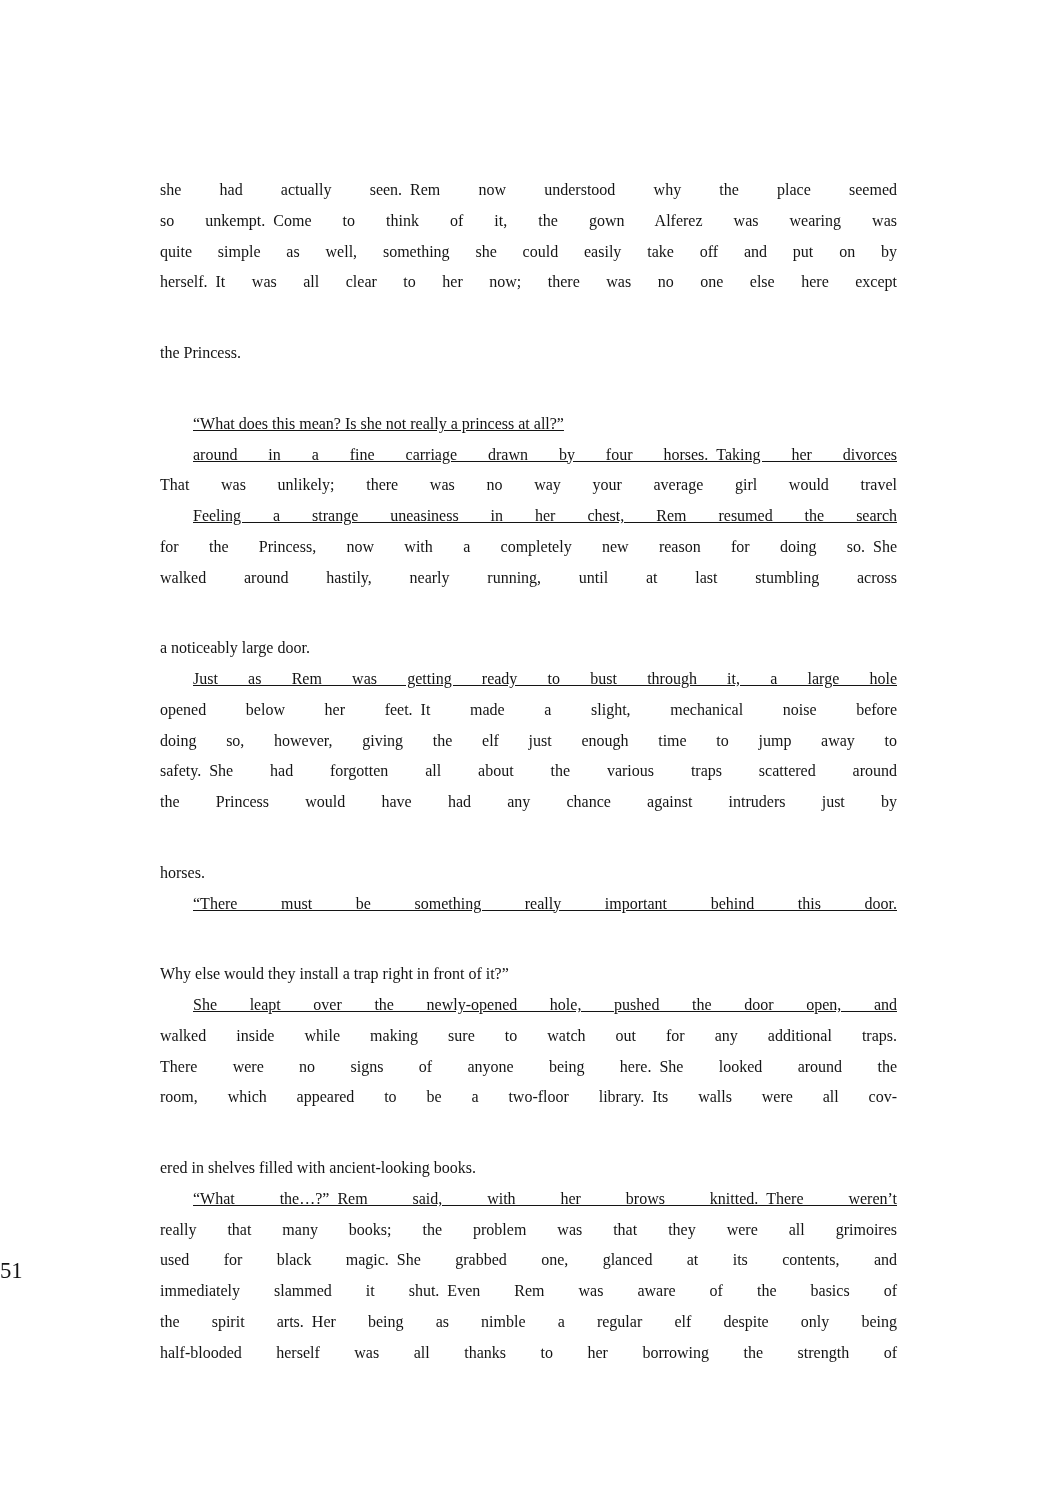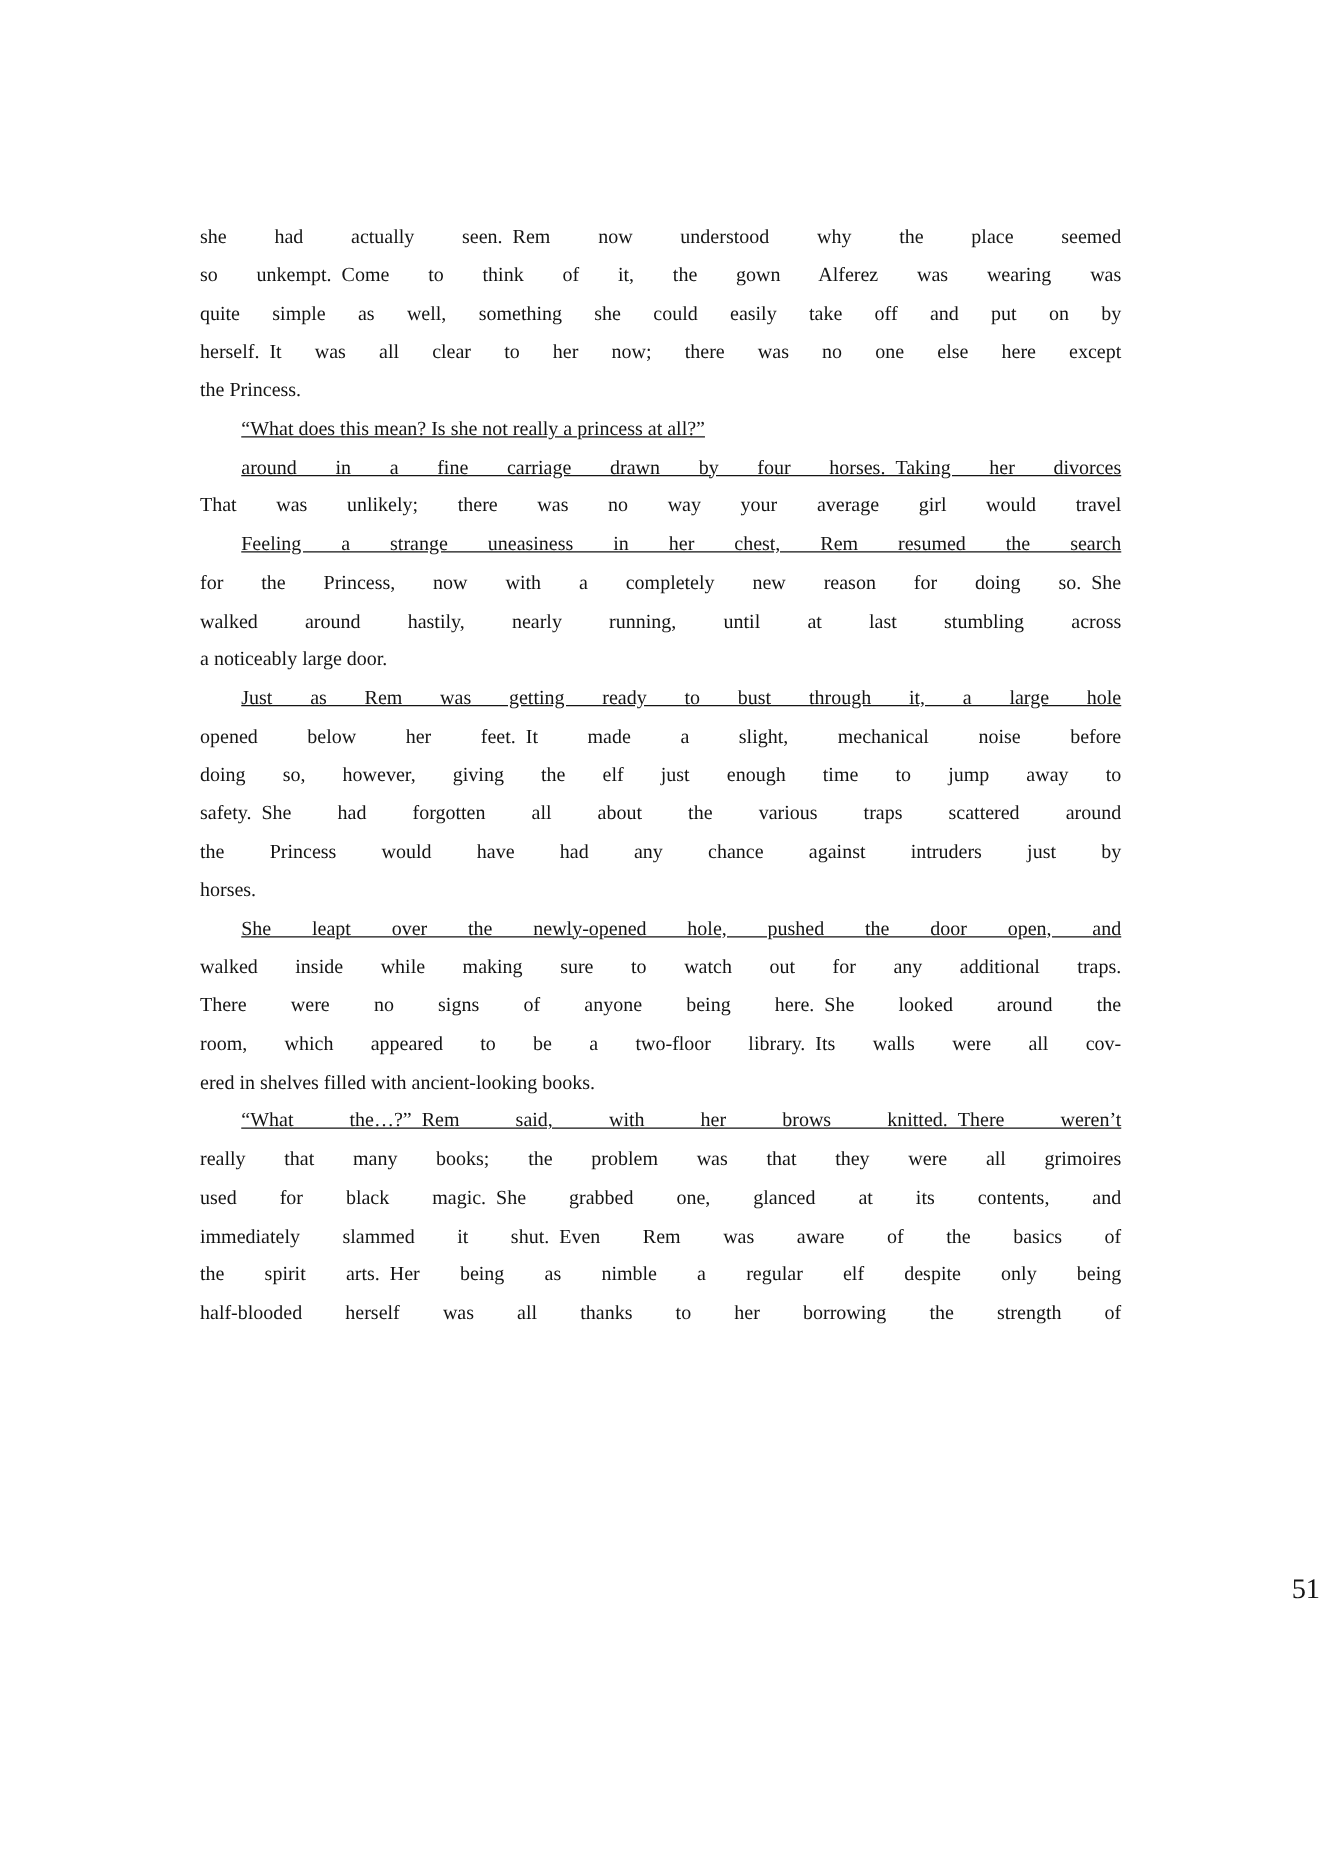--- a/index.html
+++ b/index.html
@@ -26,27 +26,27 @@
     -webkit-font-smoothing: antialiased;
   }
   .paragraph { margin: 0; }
   .paragraph.indent .line:first-child { text-indent: 33px; text-decoration: underline; }
   .line {
     text-align: justify;
     text-align-last: justify;
     hyphens: none;
     white-space: normal;
   }
-  .line.para-last { text-align-last: left; }
+  .line.para-last { text-align-last: left; margin-top: 40px; }
   .folio {
     position: absolute;
     left: 0;
     top: 1256px;
     width: 100%;
-    text-align: right;
+    text-align: left;
     font-size: 22.7px;
     line-height: 30px;
     color: #141414;
   }
 </style>
 </head>
 <body>
 
 <div class="sheet">
   <div class="text-block">
@@ -72,20 +72,24 @@
       </div>
       <div class="paragraph indent">
         <div class="line">Just as Rem was getting ready to bust through it, a large hole</div>
         <div class="line">opened below her feet. It made a slight, mechanical noise before</div>
         <div class="line">doing so, however, giving the elf just enough time to jump away to</div>
         <div class="line">safety. She had forgotten all about the various traps scattered around</div>
         <div class="line">the Princess would have had any chance against intruders just by</div>
         <div class="line para-last">horses.</div>
       </div>
       <div class="paragraph indent">
+        <div class="line">“There must be something really important behind this door.</div>
+        <div class="line para-last">Why else would they install a trap right in front of it?”</div>
+      </div>
+      <div class="paragraph indent">
         <div class="line">She leapt over the newly-opened hole, pushed the door open, and</div>
         <div class="line">walked inside while making sure to watch out for any additional traps.</div>
         <div class="line">There were no signs of anyone being here. She looked around the</div>
         <div class="line">room, which appeared to be a two-floor library. Its walls were all cov-</div>
         <div class="line para-last">ered in shelves filled with ancient-looking books.</div>
       </div>
       <div class="paragraph indent">
         <div class="line">“What the…?” Rem said, with her brows knitted. There weren’t</div>
         <div class="line">really that many books; the problem was that they were all grimoires</div>
         <div class="line">used for black magic. She grabbed one, glanced at its contents, and</div>

